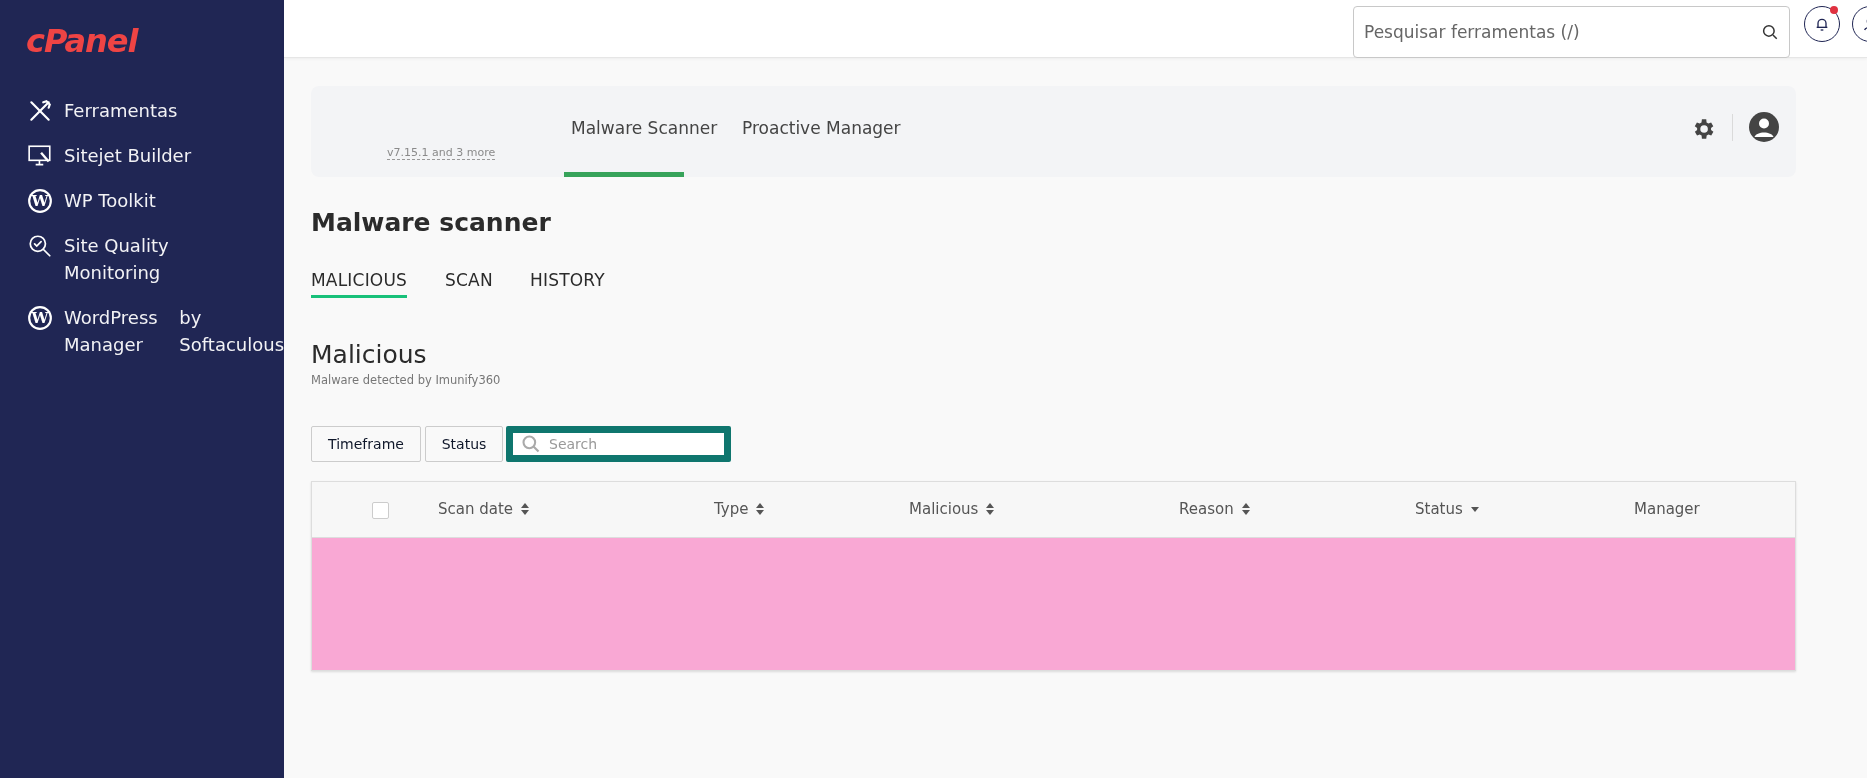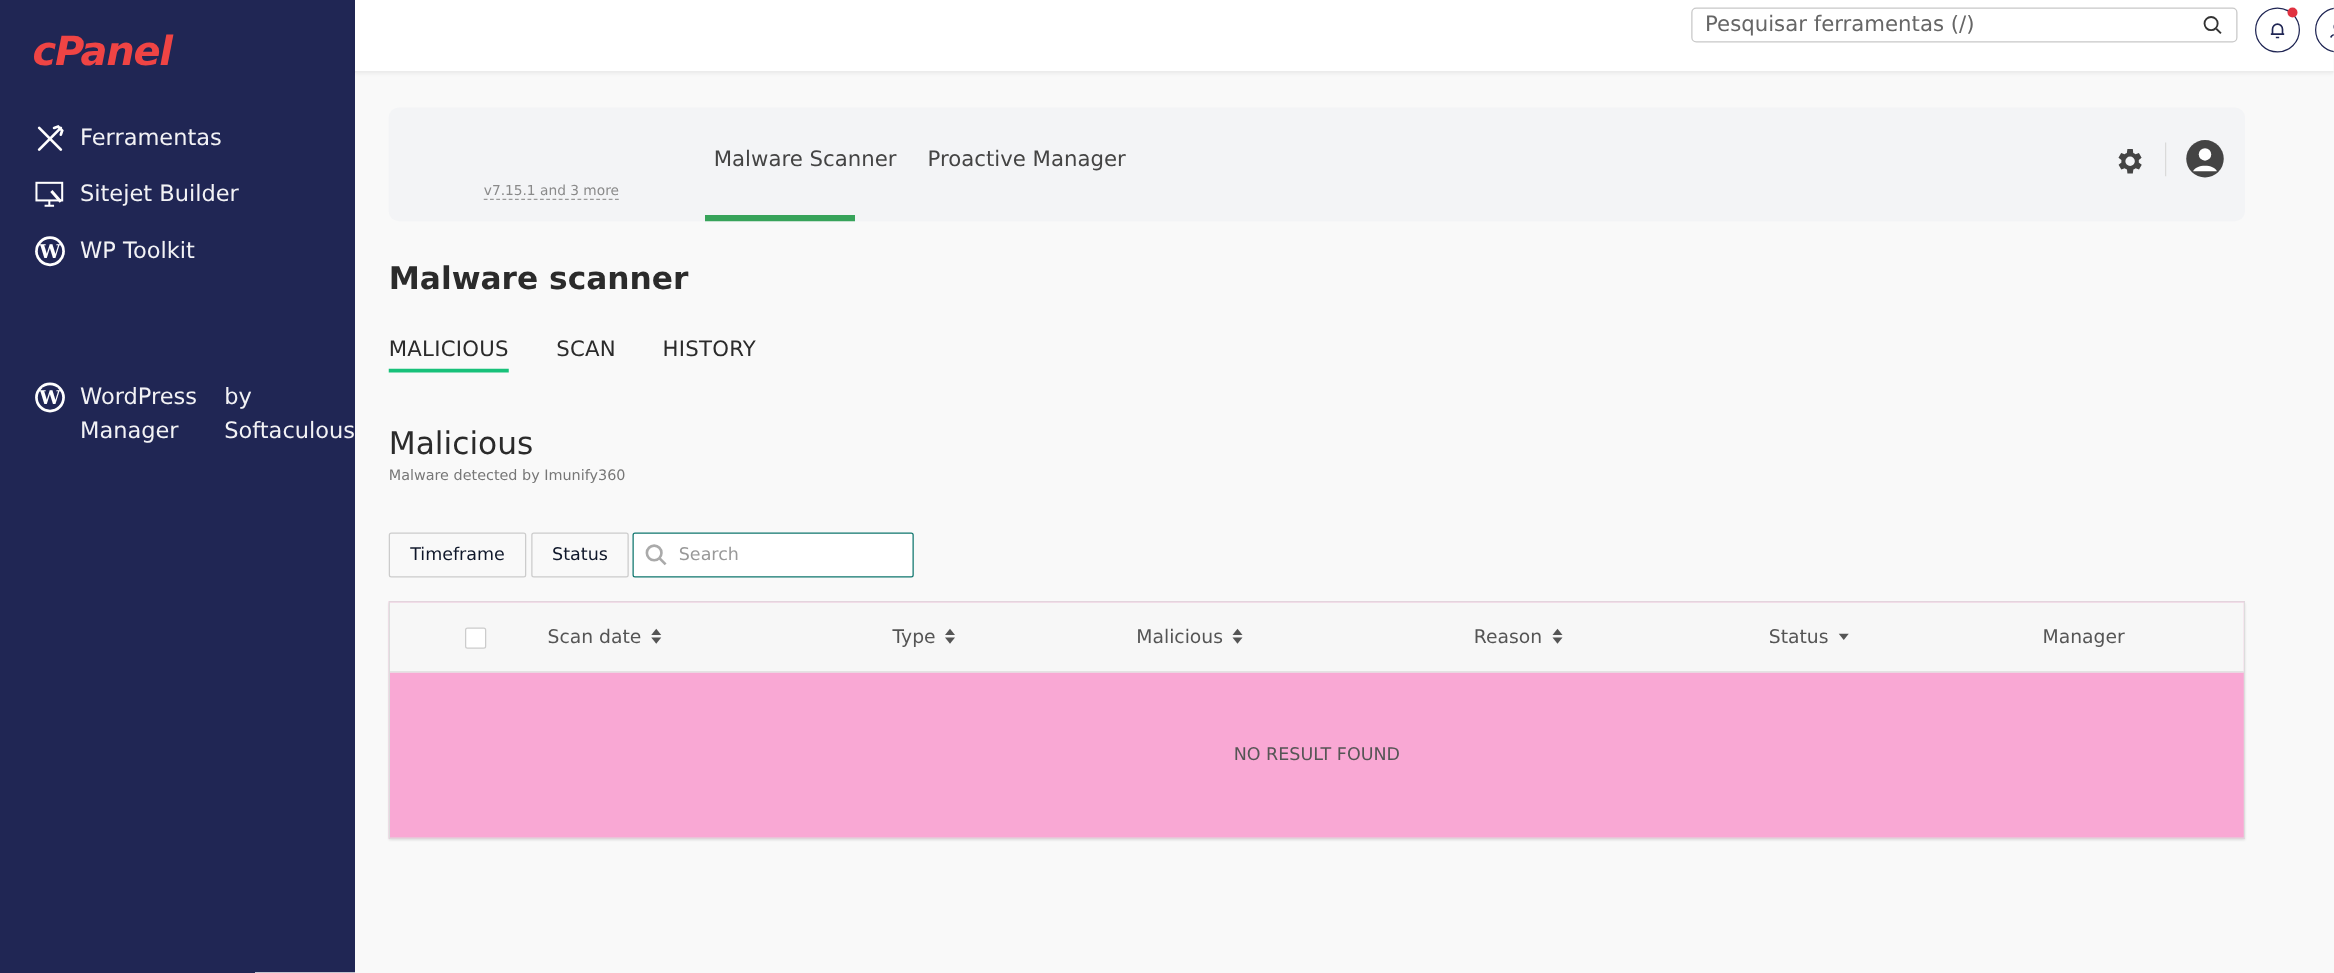--- a/index.html
+++ b/index.html
@@ -6,21 +6,21 @@
   html, body { width: 1867px; height: 778px; overflow: hidden; }
   body { font-family: "DejaVu Sans", sans-serif; background: #f9f9f9; position: relative; color: #333; }
 
   .sidebar { position: absolute; left: 0; top: 0; width: 284px; height: 778px; background: #202654; color: #fff; }
   .logo { position: absolute; left: 26px; top: 22px; font-family: "DejaVu Sans", sans-serif; font-weight: bold; font-style: italic; font-size: 32px; letter-spacing: -1px; color: #ef4444; }
   .nav-item { position: absolute; left: 26px; display: flex; align-items: flex-start; font-size: 18px; line-height: 27px; color: #f2f2f5; cursor: pointer; }
   .nav-item .ic { width: 28px; height: 28px; margin-right: 10px; display: flex; align-items: center; justify-content: center; flex-shrink: 0; }
   .nav-item .ic svg { width: 26px; height: 26px; }
 
   .topbar { position: absolute; left: 284px; top: 0; right: 0; height: 58px; background: #fff; border-bottom: 1px solid #e6e6e6; box-shadow: 0 1px 3px rgba(0,0,0,0.05); }
-  .topsearch { position: absolute; left: 1353px; top: 6px; width: 437px; height: 28px; border: 1px solid #c8c8c8; border-radius: 4px; background: #fff; display: flex; align-items: center; padding: 0 10px; }
+  .topsearch { position: absolute; left: 1353px; top: 6px; width: 437px; height: 52px; border: 1px solid #c8c8c8; border-radius: 4px; background: #fff; display: flex; align-items: center; padding: 0 10px; }
   .topsearch input { border: none; outline: none; flex: 1; font-family: "DejaVu Sans", sans-serif; font-size: 17px; color: #555; background: transparent; }
   .topsearch input::placeholder { color: #666; }
   .topsearch .sicon { width: 18px; height: 18px; }
   .circle-btn { position: absolute; top: 6px; width: 36px; height: 36px; border: 1.5px solid #202654; border-radius: 50%; display: flex; align-items: center; justify-content: center; background: #fff; }
   .notif-dot { position: absolute; right: 1px; top: -1px; width: 8px; height: 8px; background: #e03140; border-radius: 50%; }
 
   .imcard { position: absolute; left: 311px; top: 86px; width: 1485px; height: 91px; background: #f3f4f6; border-radius: 8px; }
   .im-logo { position: absolute; left: 16px; top: 18px; display: flex; align-items: center; }
   .im-word { font-family: "DejaVu Sans", sans-serif; font-size: 29px; color: #128a4b; letter-spacing: -1px; font-weight: normal; }
   .im-word b { font-weight: bold; letter-spacing: 0; }
@@ -31,21 +31,21 @@
   .im-divider { position: absolute; left: 1421px; top: 28px; width: 1px; height: 27px; background: #dadada; }
   .im-avatar { position: absolute; left: 1437px; top: 25px; width: 32px; height: 32px; }
 
   .page-title { position: absolute; left: 311px; top: 208px; font-size: 25px; font-weight: bold; color: #2b2b2b; }
   .subtab { position: absolute; top: 270px; font-size: 17px; color: #2b2b2b; cursor: pointer; letter-spacing: 0.2px; }
   .subtab-ul { position: absolute; left: 311px; top: 295px; width: 96px; height: 3px; background: #18c17a; }
   .sec-title { position: absolute; left: 311px; top: 340px; font-size: 25px; color: #2b2b2b; font-weight: normal; }
   .sec-sub { position: absolute; left: 311px; top: 373px; font-size: 11.5px; color: #777; }
 
   .fbtn { position: absolute; top: 426px; height: 36px; border: 1px solid #ccc; border-radius: 2px; background: #f9f9f9; font-family: "DejaVu Sans", sans-serif; font-size: 14px; color: #0f172a; display: flex; align-items: center; justify-content: center; cursor: pointer; }
-  .fsearch { position: absolute; left: 506px; top: 426px; width: 225px; height: 36px; border: 1px solid #0f766e; border-radius: 2px; background: #fff; display: flex; align-items: center; padding-left: 8px; }
+  .fsearch { position: absolute; left: 506px; top: 426px; width: 225px; height: 36px; border: 7px solid #0f766e; border-radius: 2px; background: #fff; display: flex; align-items: center; padding-left: 8px; }
   .fsearch input { border: none; outline: none; font-family: "DejaVu Sans", sans-serif; font-size: 14px; margin-left: 8px; width: 170px; background: transparent; }
   .fsearch input::placeholder { color: #999; }
 
   .table { position: absolute; left: 311px; top: 481px; width: 1485px; height: 190px; border: 1px solid #ddd; background: #f9a8d4; box-shadow: 0 1px 2px rgba(0,0,0,0.12); }
   .thead { position: absolute; left: 0; top: 0; width: 100%; height: 56px; background: #f7f7f7; border-bottom: 1px solid #ddd; }
   .th { position: absolute; top: 18px; font-size: 15px; color: #555; display: flex; align-items: center; cursor: pointer; }
   .sort { display: inline-flex; flex-direction: column; margin-left: 8px; }
   .sort span { display: block; width: 0; height: 0; border-left: 4px solid transparent; border-right: 4px solid transparent; }
   .sort .up { border-bottom: 5px solid #555; margin-bottom: 2px; }
   .sort .down { border-top: 5px solid #555; }
@@ -84,20 +84,33 @@
     <span class="ic">
       <svg viewBox="0 0 24 24">
           <circle cx="12" cy="12" r="11" fill="#fff"></circle>
           <circle cx="12" cy="12" r="9" fill="#202654"></circle>
           <text x="12" y="17" text-anchor="middle" font-family="DejaVu Serif, serif" font-weight="bold" font-size="14" fill="#fff">W</text>
         </svg>
     </span>
     <span>WP Toolkit</span>
   </div>
 
+  <div class="nav-item" style="top:232px;">
+    <span class="ic">
+      <svg viewBox="0 0 24 24" fill="none" stroke="#fff" stroke-width="1.6" stroke-linecap="round">
+          <circle cx="10" cy="10" r="7"></circle>
+          <path d="M15 15l6 6"></path>
+          <path d="M7 10l2 2 4-4"></path>
+        </svg>
+    </span>
+    <span style="display:flex;flex-direction:column;">
+      <span>Site Quality</span>
+      <span>Monitoring</span>
+    </span>
+  </div>
 
   <div class="nav-item" style="top:304px;">
     <span class="ic">
       <svg viewBox="0 0 24 24">
           <circle cx="12" cy="12" r="11" fill="#fff"></circle>
           <circle cx="12" cy="12" r="9" fill="#202654"></circle>
           <text x="12" y="17" text-anchor="middle" font-family="DejaVu Serif, serif" font-weight="bold" font-size="14" fill="#fff">W</text>
         </svg>
     </span>
     <span style="display:flex;flex-direction:row;">
@@ -200,14 +213,13 @@
     <div class="th" style="left:1103px;">
       <span>Status</span>
       <span class="sort">
           <span class="down"></span>
         </span>
     </div>
     <div class="th" style="left:1322px;">
       <span>Manager</span>
     </div>
   </div>
-  <div class="empty">NO RESULT FOUND</div>
 </div>
 
 </body></html>

